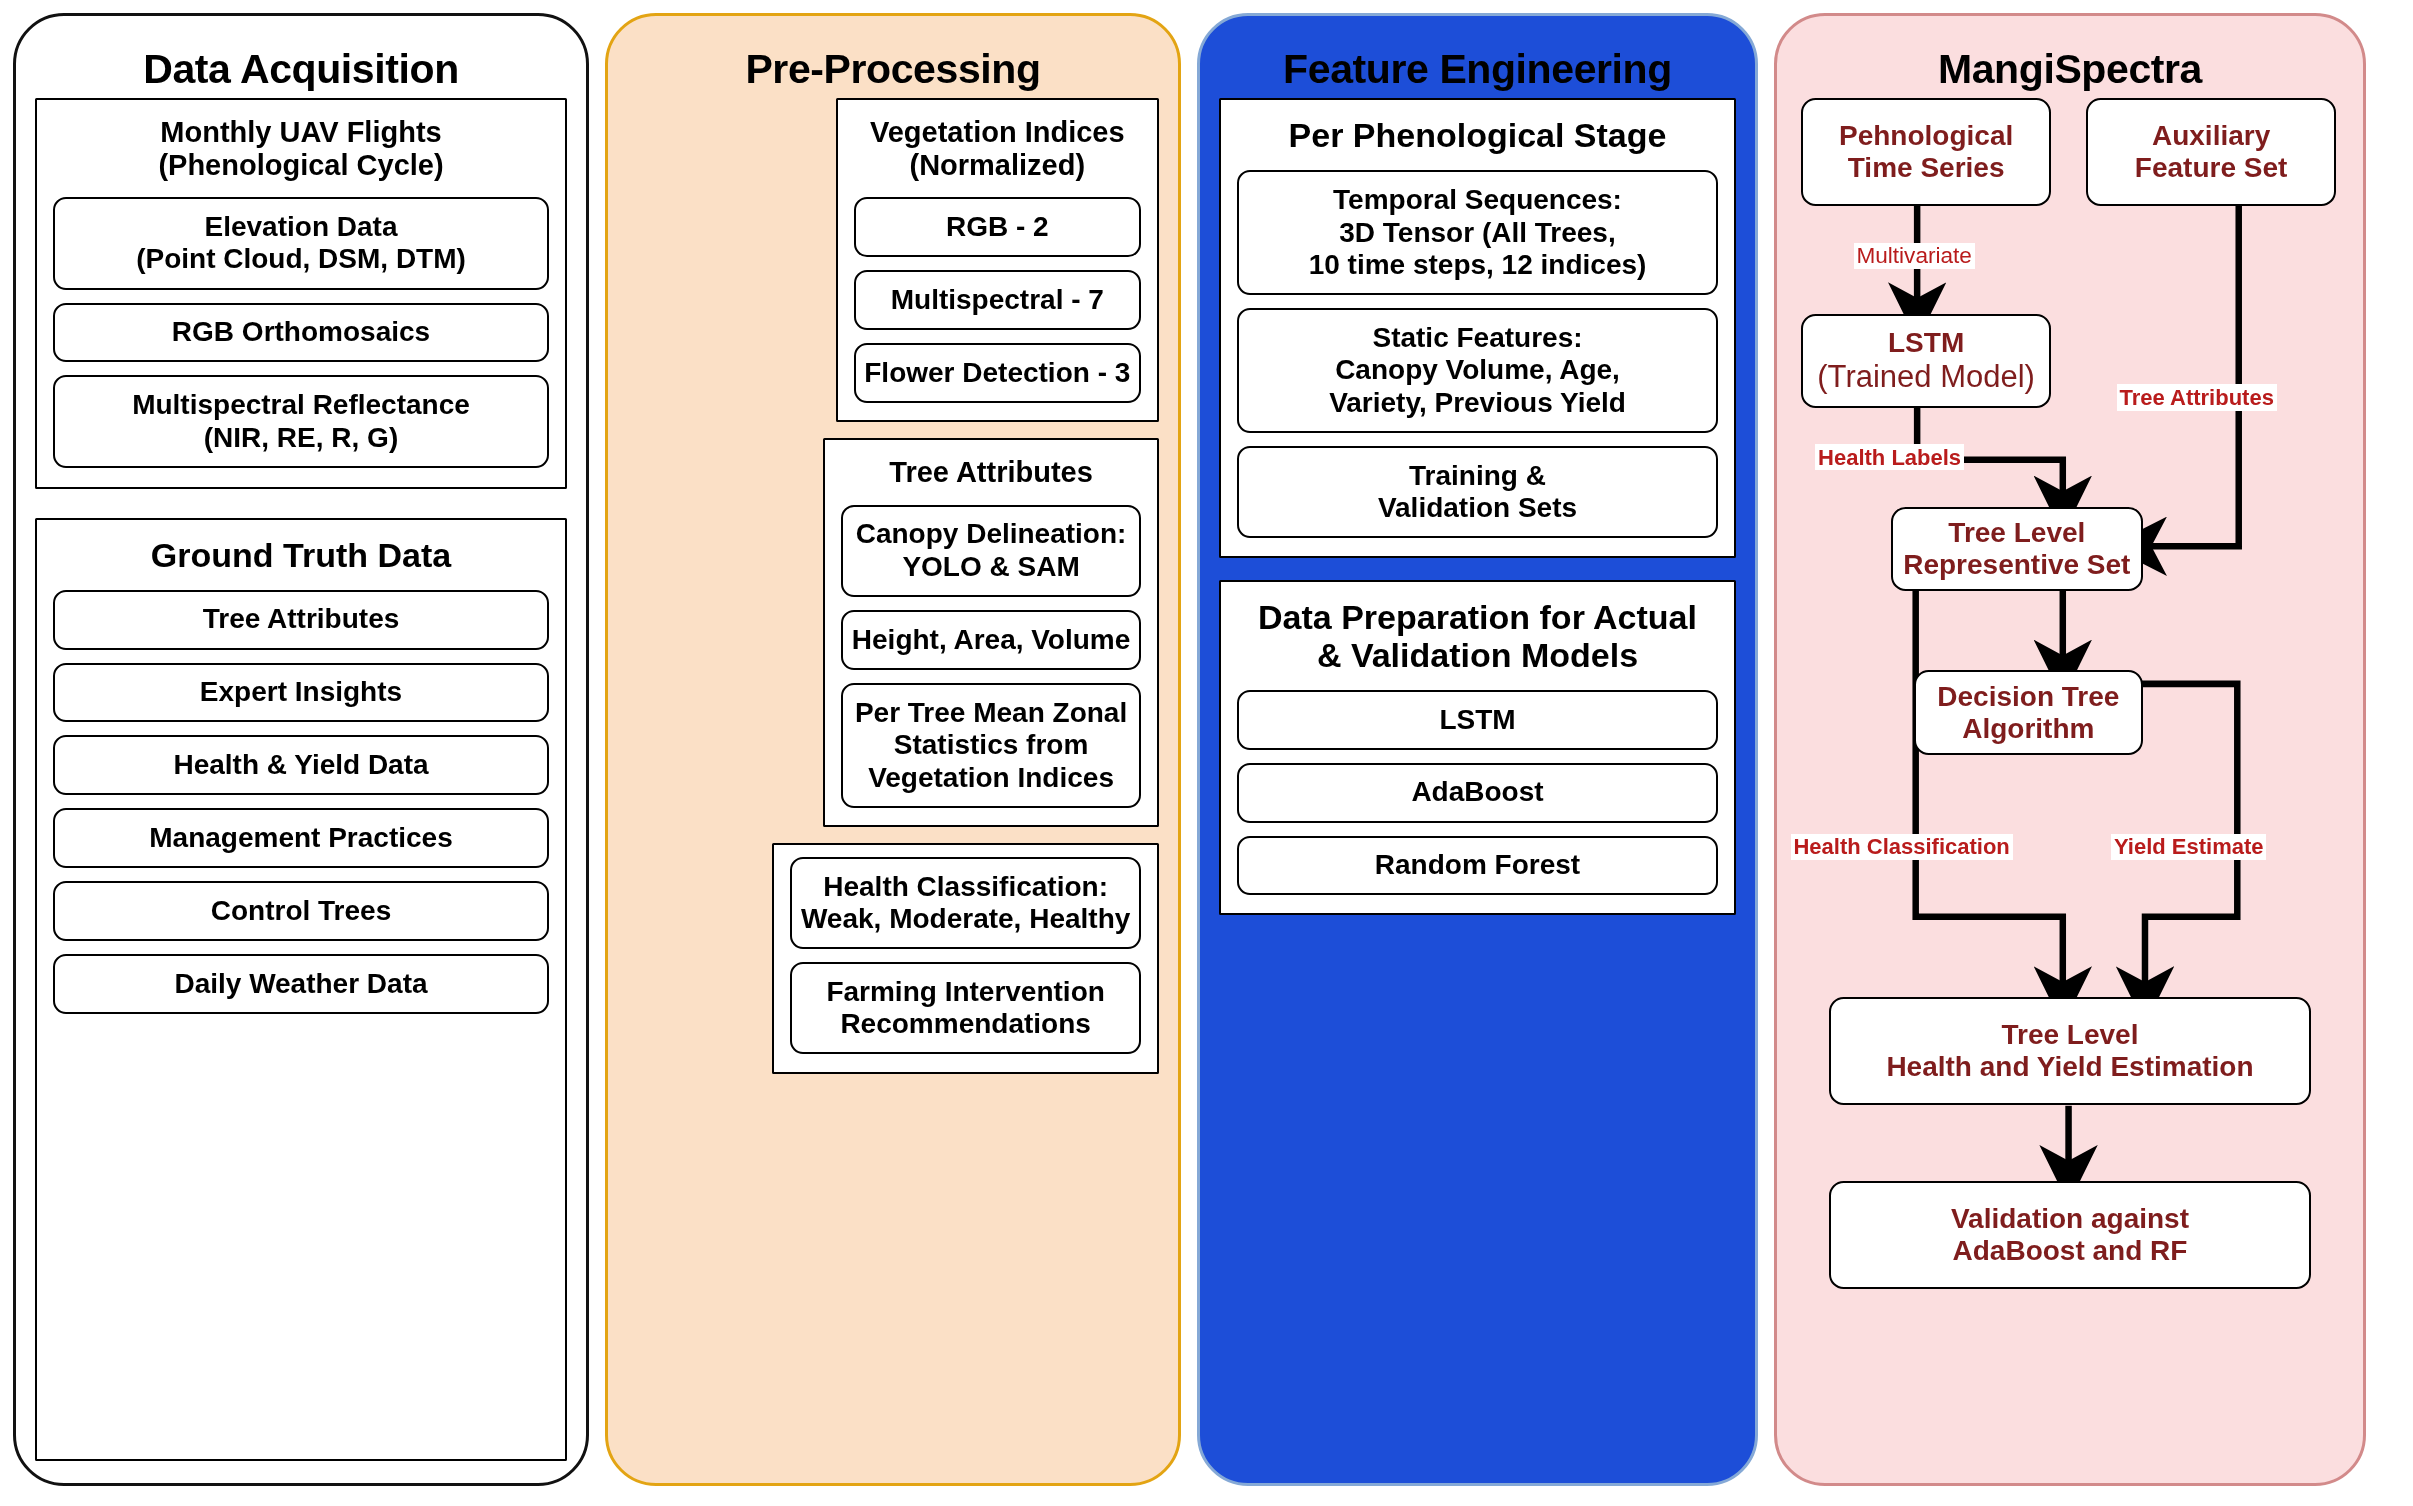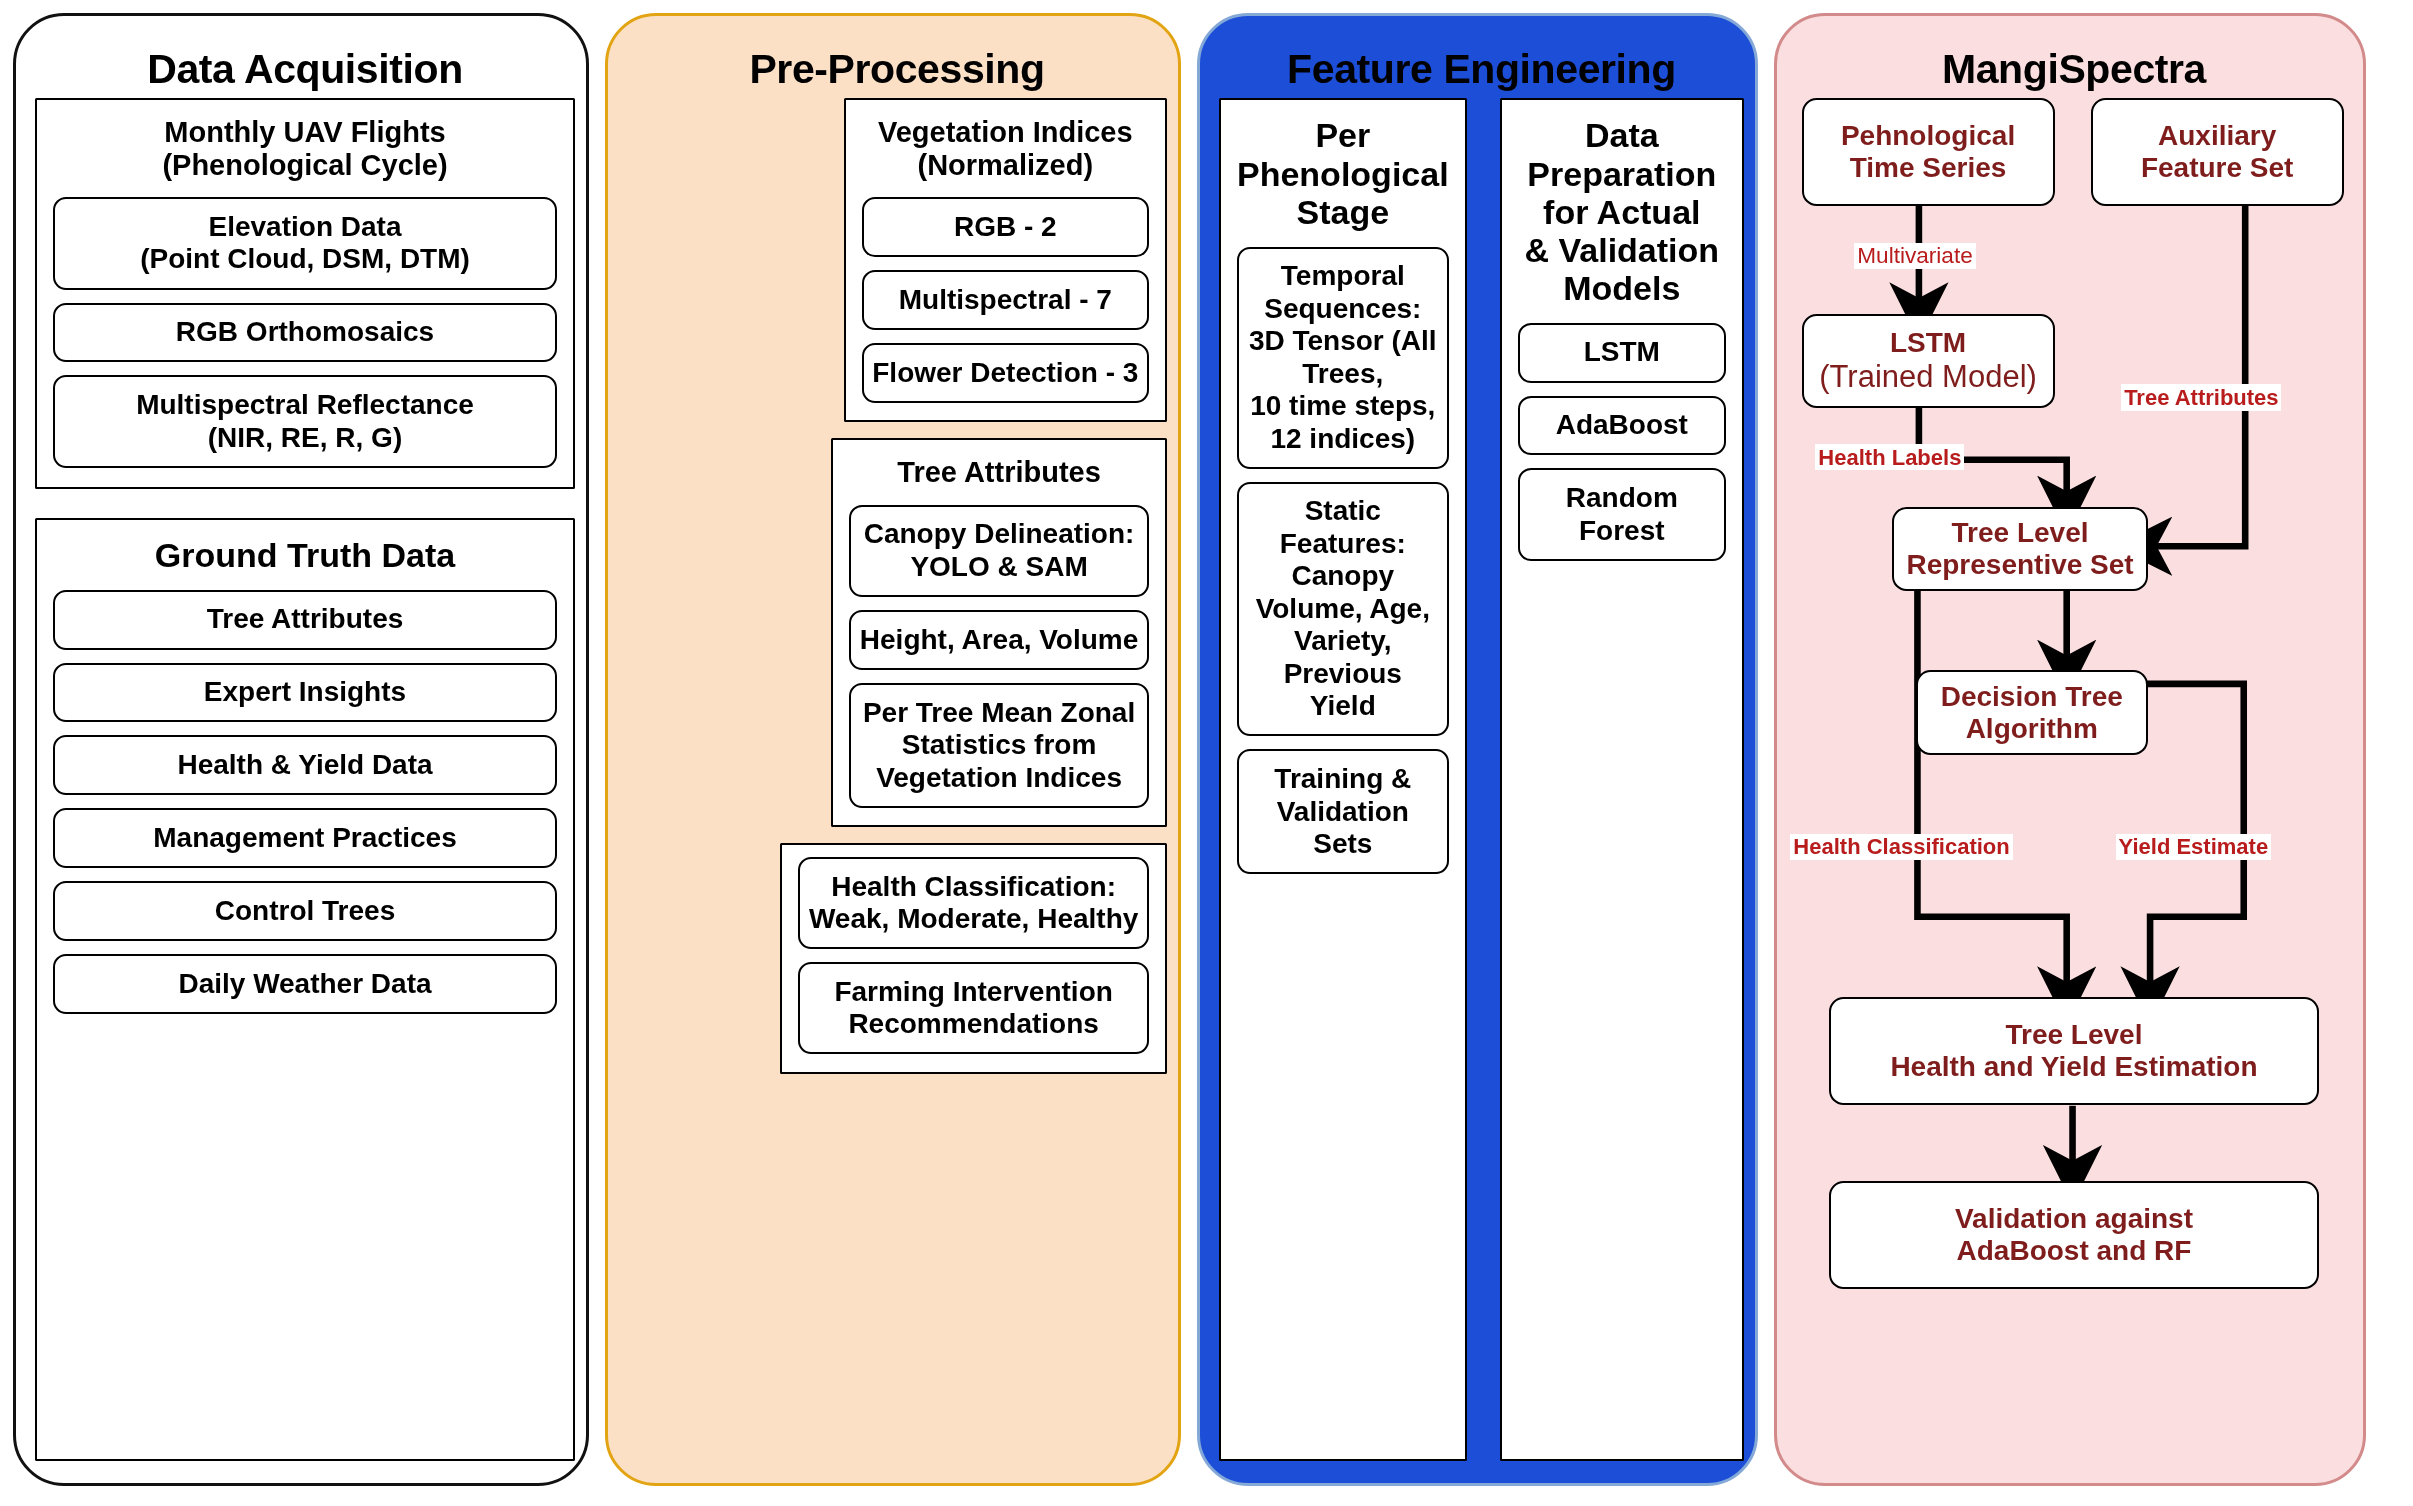--- a/index.html
+++ b/index.html
@@ -19,21 +19,21 @@
     gap: 16px;
   }
 
   
   .panel {
     position: relative;
     border-radius: 51px;
     border: 3.6px solid #111;
     display: flex;
     flex-direction: column;
-    padding: 13px 11px 22px 19px;
+    padding: 13px 19px 22px 19px;
   }
   .panel.col1 { width: 576px; background:#ffffff; border-color:#111111; }
   .panel.col2 { width: 576px; background:#FBE0C6; border-color:#E3A413; }
   .panel.col3 { width: 561px; background:#1d4ed8; border-color:#85A9D6; }
   .panel.col4 { width: 592px; background:#FBDEDF; border-color:#D28A8A; }
 
   .panel-title {
     text-align: center;
     font-weight: bold;
     font-size: 41px;
@@ -81,21 +81,21 @@
   .col1 .group { margin-bottom: 0; }
   .col1-body { display:flex; flex-direction:column; gap: 29px; flex:1;border-radius:13px; }
   .col1 .group.g-uav { padding-bottom: 19px; }
   .col1 .group.g-gt   { flex: 1; }
 
   
   .col2-body { display:flex; flex-direction:column; gap: 16px; flex:1;align-items:flex-end; }
   .col2 .group { flex: none; }
 
   
-  .col3-body { display:flex; flex-direction:row; gap: 33px; flex:1; }
+  .col3-body { display:flex; flex-direction:column; gap: 22px; flex:1; }
 
   
   .flow {
     position: relative;
     flex: 1;
     width: 100%;
   }
   .flow svg { position:absolute; inset:0; width:100%; height:100%; }
   .fnode {
     position:absolute;

